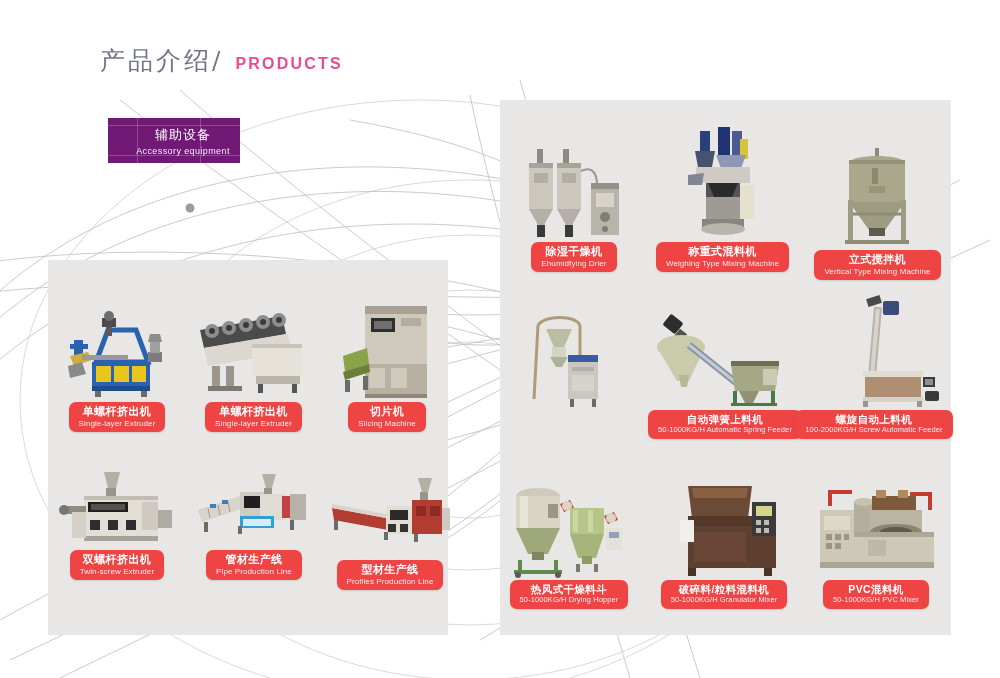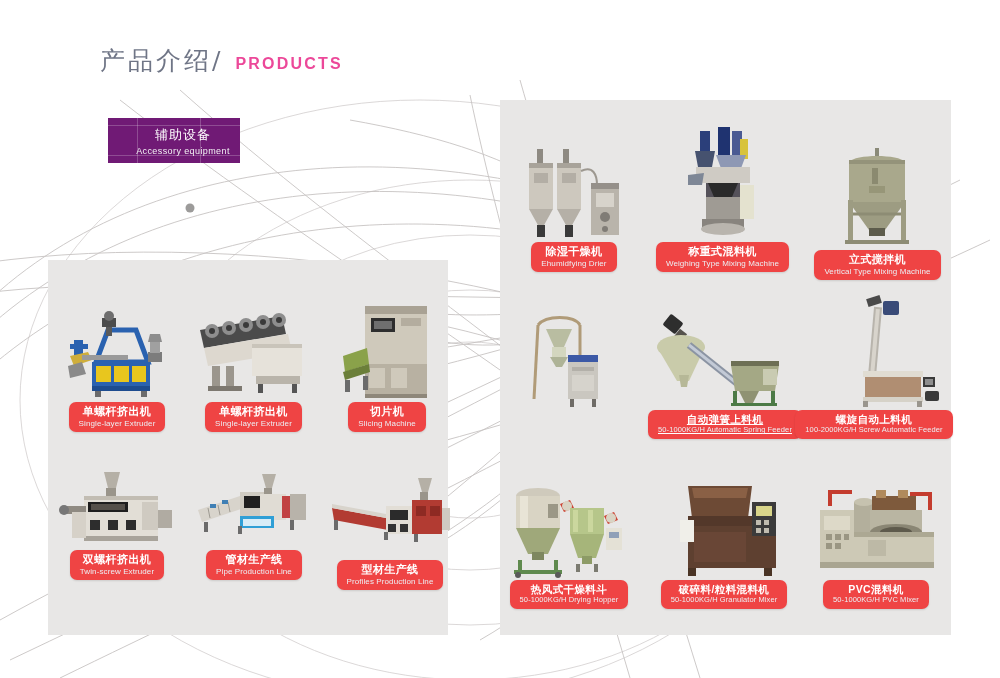--- a/index.html
+++ b/index.html
@@ -451,21 +451,21 @@
         <line x1="34" y1="42" x2="84" y2="82" stroke="#c3cad6" stroke-width="3"></line>
         <path d="M76 62 L124 62 L120 88 L80 88 Z" fill="#a4a885"></path>
         <rect x="76" y="58" width="48" height="5" fill="#6d6f55"></rect>
         <rect x="108" y="66" width="14" height="16" fill="#c9cbb2"></rect>
         <path d="M84 88 L104 88 L98 100 L90 100 Z" fill="#8f9273"></path>
         <rect x="78" y="88" width="4" height="14" fill="#4c7a46"></rect>
         <rect x="116" y="88" width="4" height="14" fill="#4c7a46"></rect>
         <rect x="76" y="100" width="46" height="3" fill="#4c7a46"></rect>
       </g>
     </svg>
-    <div class="badge small" style="margin-top:2px;text-decoration:underline;">
+    <div class="badge small" style="margin-top:2px;">
       <span class="b-cn">自动弹簧上料机</span>
       <span class="b-en">50-1000KG/H  Automatic Spring Feeder</span>
     </div>
   </div>
 
   <div class="product" style="left:801px; top:295px; width:146px;">
     <svg class="prod-img" width="146" height="113" viewBox="0 0 146 113">
       <g>
         <rect x="66" y="2" width="14" height="8" fill="#4a4a4a" transform="rotate(-18 73 6)"></rect>
         <rect x="82" y="6" width="16" height="14" rx="2" fill="#3a4b78"></rect>

